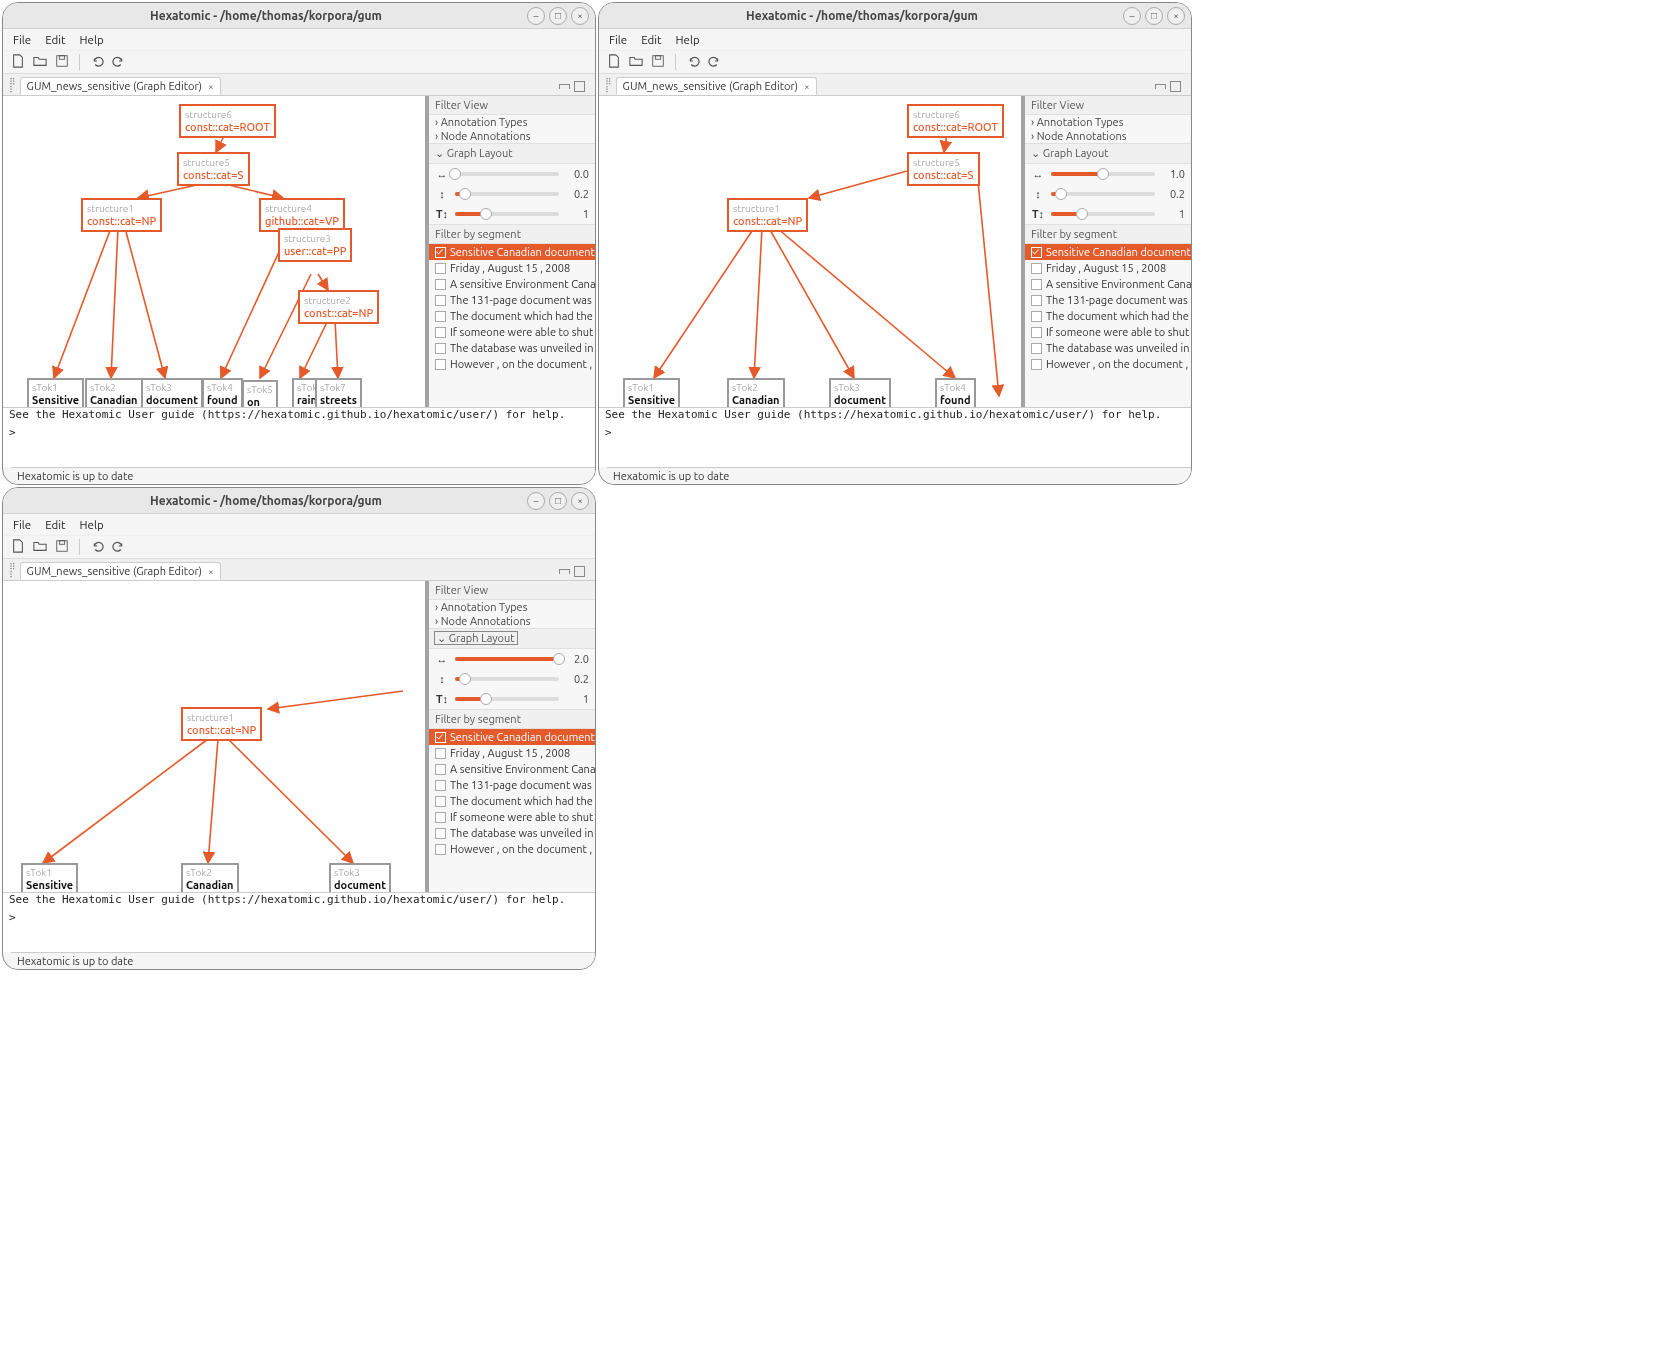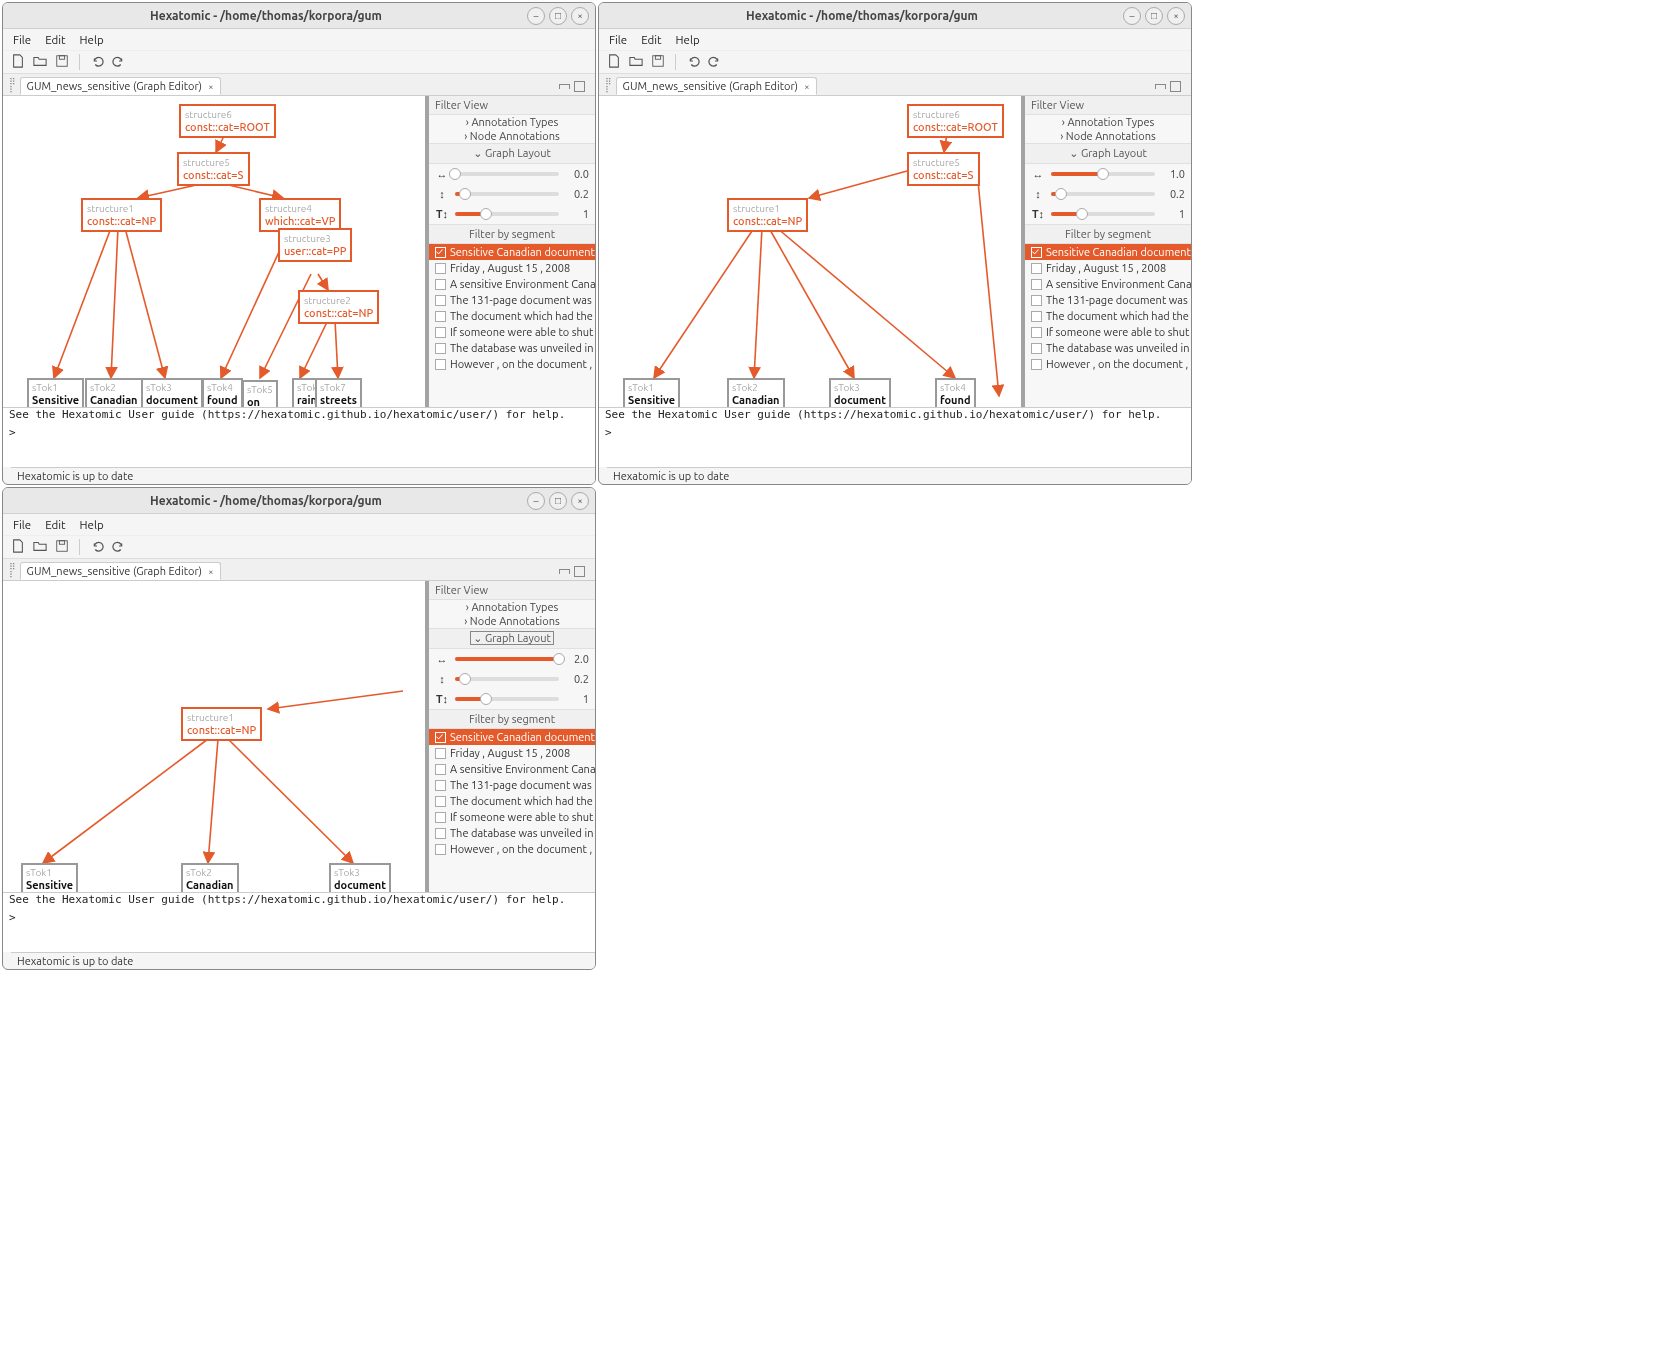--- a/index.html
+++ b/index.html
@@ -1,38 +1,38 @@
 <!DOCTYPE html>
 <html><head>
 <meta charset="utf-8">
 <style>
   * { box-sizing: border-box; margin: 0; padding: 0; }
   body { font-family: Ubuntu, "Segoe UI", sans-serif; font-size: 11px; background: #fff; color: #333; }
   .all-windows { display: grid; grid-template-columns: 594px 594px; grid-template-rows: 483px 483px; gap: 2px 2px; padding: 2px; }
-  .window { border: 1px solid #888; border-radius: 6px; background: #f5f5f5; display: flex; flex-direction: column; overflow: hidden; }
+  .window { border: 1px solid #888; border-radius: 16px; background: #f5f5f5; display: flex; flex-direction: column; overflow: hidden; }
   .titlebar { display: flex; align-items: center; height: 26px; background: #e8e8e8; border-bottom: 1px solid #d0d0d0; padding: 0 6px; }
   .titlebar .title { flex: 1; text-align: center; font-weight: 600; font-size: 12px; color: #444; }
   .tbtn { width: 18px; height: 18px; border-radius: 9px; border: 1px solid #aaa; background: #f0f0f0; margin-left: 4px; display:flex; align-items:center; justify-content:center; font-size:10px; color:#555; }
   .menubar { display: flex; gap: 14px; padding: 4px 10px; background: #f5f5f5; font-size: 11.5px; color:#222; }
   .menubar span { cursor: default; }
   .toolbar { display: flex; align-items: center; gap: 8px; padding: 3px 8px; border-bottom: 1px solid #ddd; border-top: 1px solid #eee; background:#f5f5f5;}
   .toolbar svg { width: 14px; height: 14px; }
   .toolbar .sep { width: 1px; height: 16px; background: #ccc; margin: 0 2px; }
   .tabbar { display: flex; align-items: center; padding: 3px 6px 0 6px; background:#f0f0f0; border-bottom:1px solid #ccc;}
   .tab-handle { font-size: 9px; color:#888; margin-right:4px; line-height: 8px; cursor:grab;}
   .tab { background: #fff; border: 1px solid #ccc; border-bottom-color:#fff; border-radius:3px 3px 0 0; padding: 2px 6px; display:flex; align-items:center; gap:6px; font-size:11px; }
   .tab .close { font-size: 10px; color:#666; }
   .tab-spacer { flex:1; }
   .tab-right { display:flex; gap:4px; color:#888; font-size:11px; padding-right:4px;}
   .tab-right .sq { width:11px; height:11px; border:1px solid #888; }
   .content { flex:1; display:flex; background:#fff; overflow:hidden; border-top:none;}
   .canvas { flex:1; position:relative; overflow:hidden; }
   .side { width: 170px; border-left:4px solid #a3a3a3; display:flex; flex-direction:column; font-size:11px; background:#f7f7f7; overflow:hidden;}
   .side .panel-head { padding: 3px 6px; border-bottom:1px solid #e0e0e0; background:#f0f0f0; color:#555;}
-  .side .row { padding: 1px 6px; color:#444;text-align:center;}
+  .side .row { padding: 1px 6px; color:#444;}
   .side .row.section { padding:3px 6px; background:#f0f0f0; border-top:1px solid #e0e0e0; border-bottom:1px solid #e0e0e0; color:#555;}
   .slider-row { display:flex; align-items:center; gap:6px; padding:4px 6px;}
   .slider-row .ic { width:14px; text-align:center; font-weight:bold; color:#333;}
   .track { flex:1; height:4px; background:#ddd; border-radius:2px; position:relative; }
   .track .fill { position:absolute; left:0; top:0; bottom:0; background:#e55a2b; border-radius:2px;}
   .track .thumb { position:absolute; width:12px; height:12px; border-radius:6px; background:#fff; border:1px solid #aaa; top:-4px; margin-left:-6px;}
   .slider-val { width:24px; text-align:right; color:#444;}
   .seglist { flex:1; overflow:hidden; }
   .seg-item { display:flex; align-items:center; gap:4px; padding:2px 6px; white-space:nowrap; overflow:hidden; text-overflow:ellipsis; font-size:11px;}
   .seg-item .chk { width:11px; height:11px; border:1px solid #aaa; flex-shrink:0; position:relative; background:#fff;}
@@ -130,21 +130,21 @@
       <div class="node" style="left:174px;top:56px">
             <div class="nid">structure5</div>
             <div class="lab">const::cat=S</div>
           </div>
       <div class="node" style="left:78px;top:102px">
             <div class="nid">structure1</div>
             <div class="lab">const::cat=NP</div>
           </div>
       <div class="node" style="left:256px;top:102px">
             <div class="nid">structure4</div>
-            <div class="lab">which::cat=VP</div>
+            <div class="lab">github::cat=VP</div>
           </div>
       <div class="node" style="left:275px;top:132px">
             <div class="nid">structure3</div>
             <div class="lab">user::cat=PP</div>
           </div>
       <div class="node" style="left:295px;top:194px">
             <div class="nid">structure2</div>
             <div class="lab">const::cat=NP</div>
           </div>
       <div class="tok" style="left:24px;top:282px">

